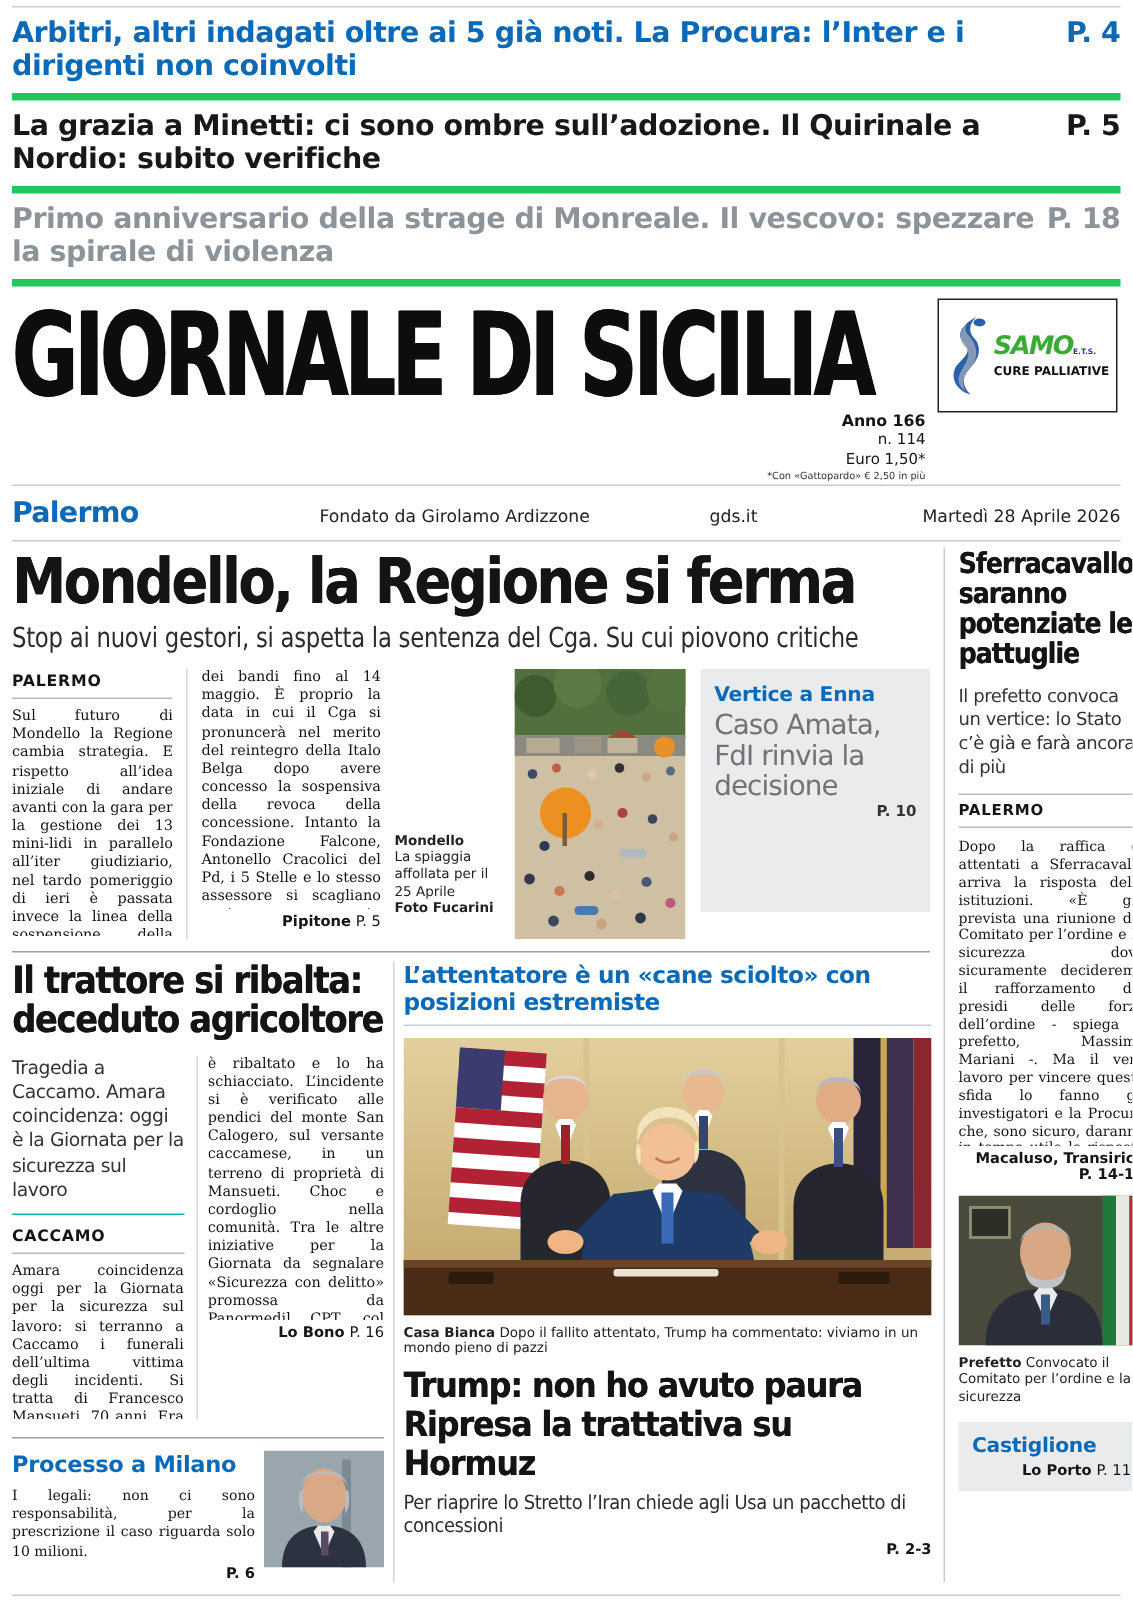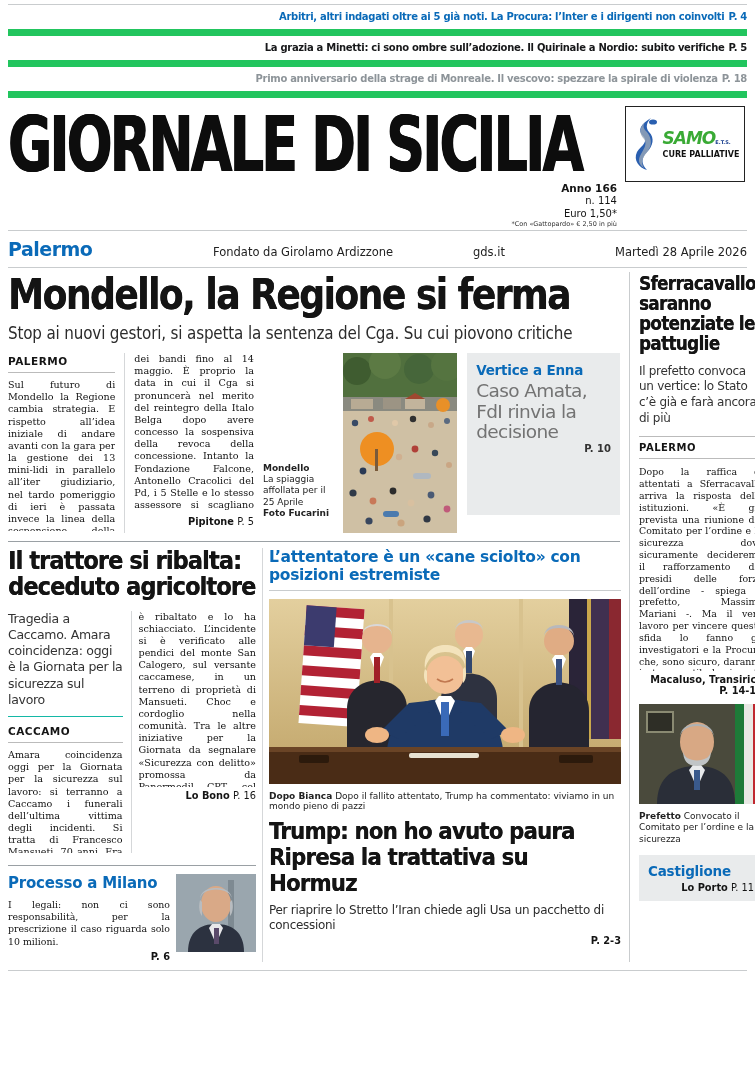--- a/index.html
+++ b/index.html
@@ -1,21 +1,21 @@
 <!DOCTYPE html>
 <html lang="it"><head>
 <meta charset="utf-8">
 <style>
   html,body{margin:0;padding:0;background:#fff;}
   .page{position:relative;width:755px;height:1080px;margin:0 auto;background:#fff;overflow:hidden;
         font-family:"DejaVu Sans",sans-serif;color:#141414;}
   .inner{padding:4px 8px 0 8px;}
   
   .strip{display:flex;justify-content:flex-end;align-items:baseline;
-         border-bottom:7px solid #22c55e;padding:6px 0 7px 0;font-weight:bold;font-size:10px;letter-spacing:-0.3px;}
+         border-bottom:5px solid #22c55e;padding:6px 0 7px 0;font-weight:bold;font-size:19px;letter-spacing:-0.3px;}
   .strips{border-top:1px solid #c9ccce;}
   .strip .pref{font-weight:bold;white-space:nowrap;margin-left:4px;}
   .c-blue{color:#0a6ab8;} .c-black{color:#17181a;} .c-gray{color:#8d9499;}
   
   .masthead{position:relative;height:122px;margin-top:6px;}
   .mast-title{position:absolute;left:0;top:-4px;font-size:77px;font-weight:bold;color:#0d0d0d;
               letter-spacing:-4px;transform:scaleX(0.70);transform-origin:0 0;white-space:nowrap;
               text-shadow:0.7px 0 0 #0d0d0d, -0.7px 0 0 #0d0d0d;}
   .samo{position:absolute;right:2px;top:2px;width:118px;height:74px;border:1px solid #222;background:#fff;
         display:flex;align-items:center;justify-content:center;gap:2px;}
@@ -316,21 +316,21 @@
             <path d="M168,80 q8,6 16,0" stroke="#c07850" stroke-width="1.6" fill="none"></path>
           </g>
 
           <rect x="0" y="148" width="352" height="37" fill="#4a2c16"></rect>
           <rect x="0" y="148" width="352" height="5" fill="#6a4426"></rect>
           <rect x="140" y="154" width="70" height="5" rx="2" fill="#e8e2d2"></rect>
           <rect x="30" y="156" width="30" height="8" rx="2" fill="#2c1a0c"></rect>
           <rect x="290" y="156" width="34" height="8" rx="2" fill="#2c1a0c"></rect>
         </svg>
         <div class="trump-cap">
-          <span style="font-weight:bold;">Dopo Bianca</span>
+          <span style="font-weight:bold;">Casa Bianca</span>
           <span>Dopo il fallito attentato, Trump ha commentato: viviamo in un mondo pieno di pazzi</span>
         </div>
         <div class="trump-h">
           <span>Trump: non ho avuto paura</span><br>
           <span>Ripresa la trattativa su Hormuz</span>
         </div>
         <div class="trump-sub">Per riaprire lo Stretto l’Iran chiede agli Usa un pacchetto di concessioni</div>
         <div class="byline"><span class="b">P. 2-3</span></div>
       </div>
     </div>

